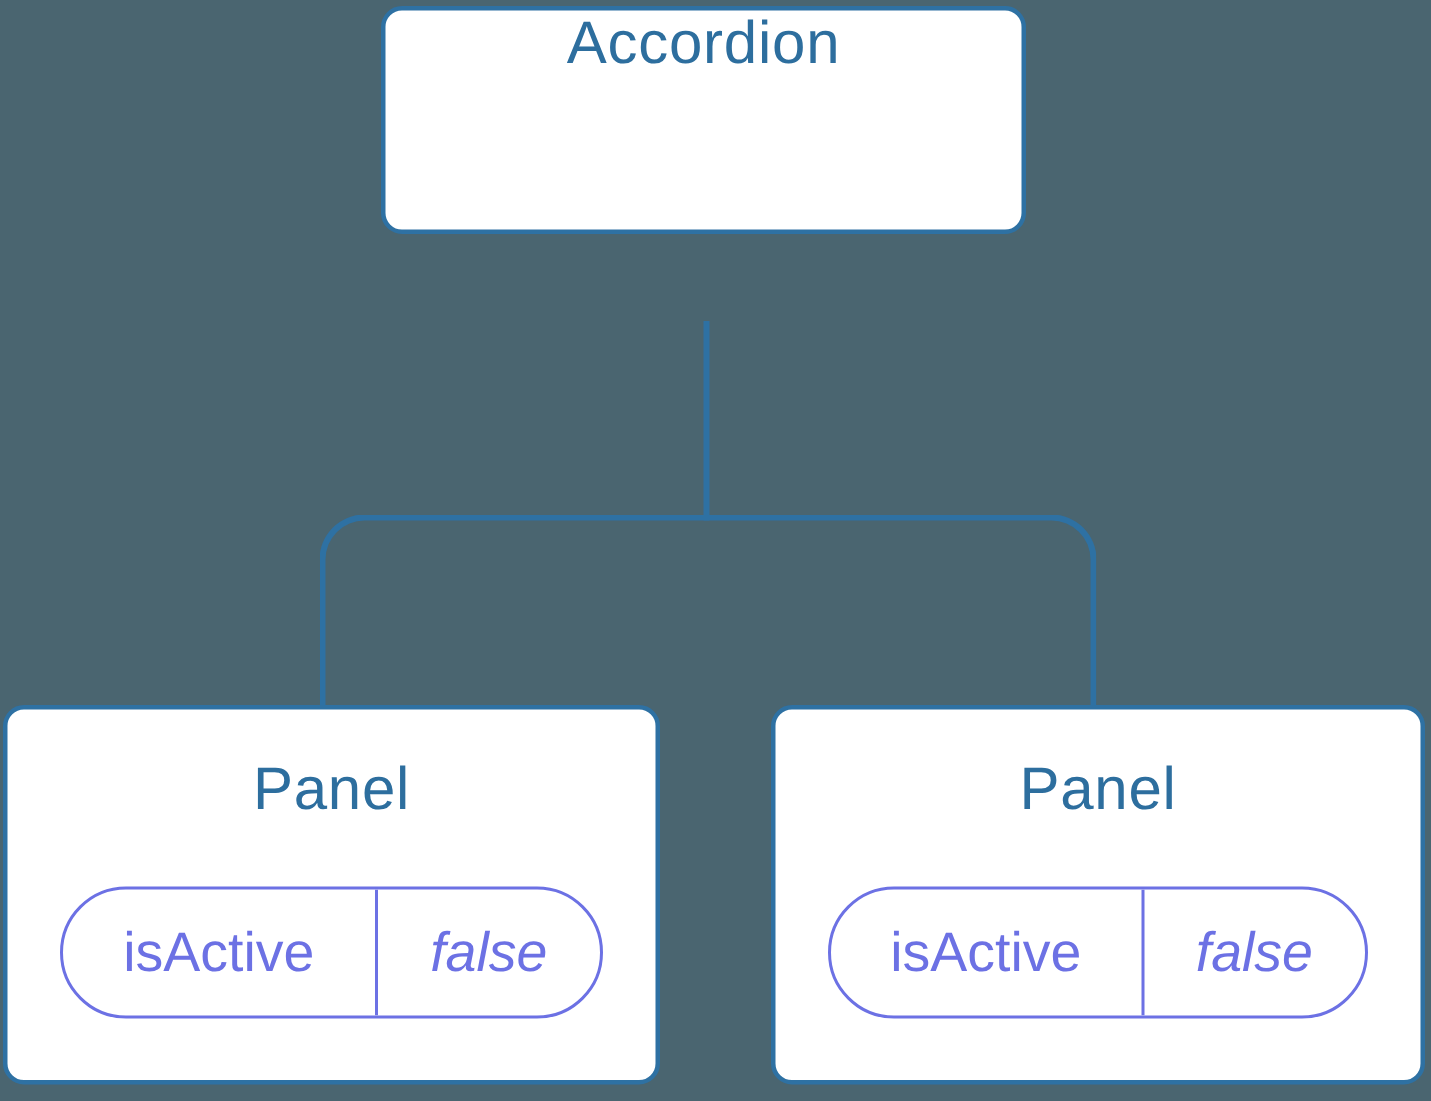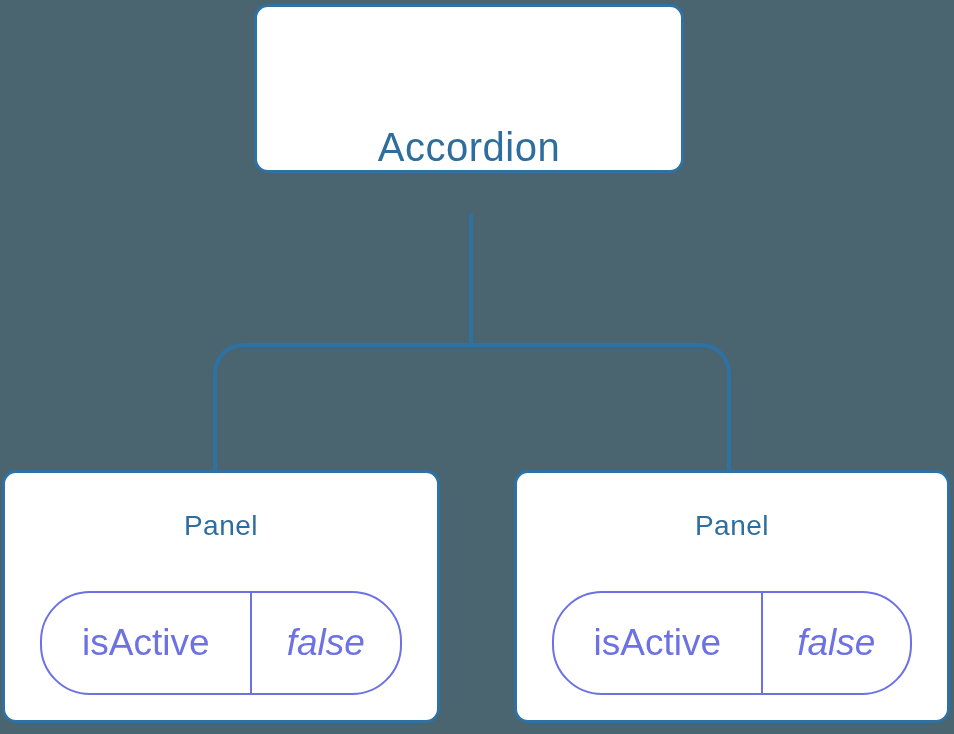--- a/index.html
+++ b/index.html
@@ -26,23 +26,23 @@
     position: absolute;
     background: var(--node-bg);
     border: 3px solid var(--node-border);
     border-radius: 14px;
   }
 
   .node-root {
     left: 254px;
     top: 4px;
     width: 430px;
-    height: 169px;
+    height: 152px;
     display: flex;
-    align-items: flex-end;
+    align-items: flex-start;
     justify-content: center;
   }
 
   .node-label {
     font-size: 40px;
     font-weight: 500;
     color: var(--node-text);
     letter-spacing: 0.5px;
   }
 
@@ -73,30 +73,30 @@
     height: 253px;
     display: flex;
     flex-direction: column;
   }
   .panel-left  { left: 2px; }
   .panel-right { left: 514px; width: 436px; }
 
   .panel-title {
     margin-top: 30px;
     text-align: center;
-    font-size: 28px;
+    font-size: 40px;
     font-weight: 500;
     color: var(--node-text);
     letter-spacing: 0.5px;
     line-height: 46px;
   }
 
   .pill {
     margin: 42px 35px 0 35px;
-    height: 104px;
+    height: 88px;
     border: 2.5px solid var(--state-accent);
     border-radius: 50px;
     display: flex;
     overflow: hidden;
     background: var(--node-bg);
   }
 
   .pill-cell {
     display: flex;
     align-items: center;

